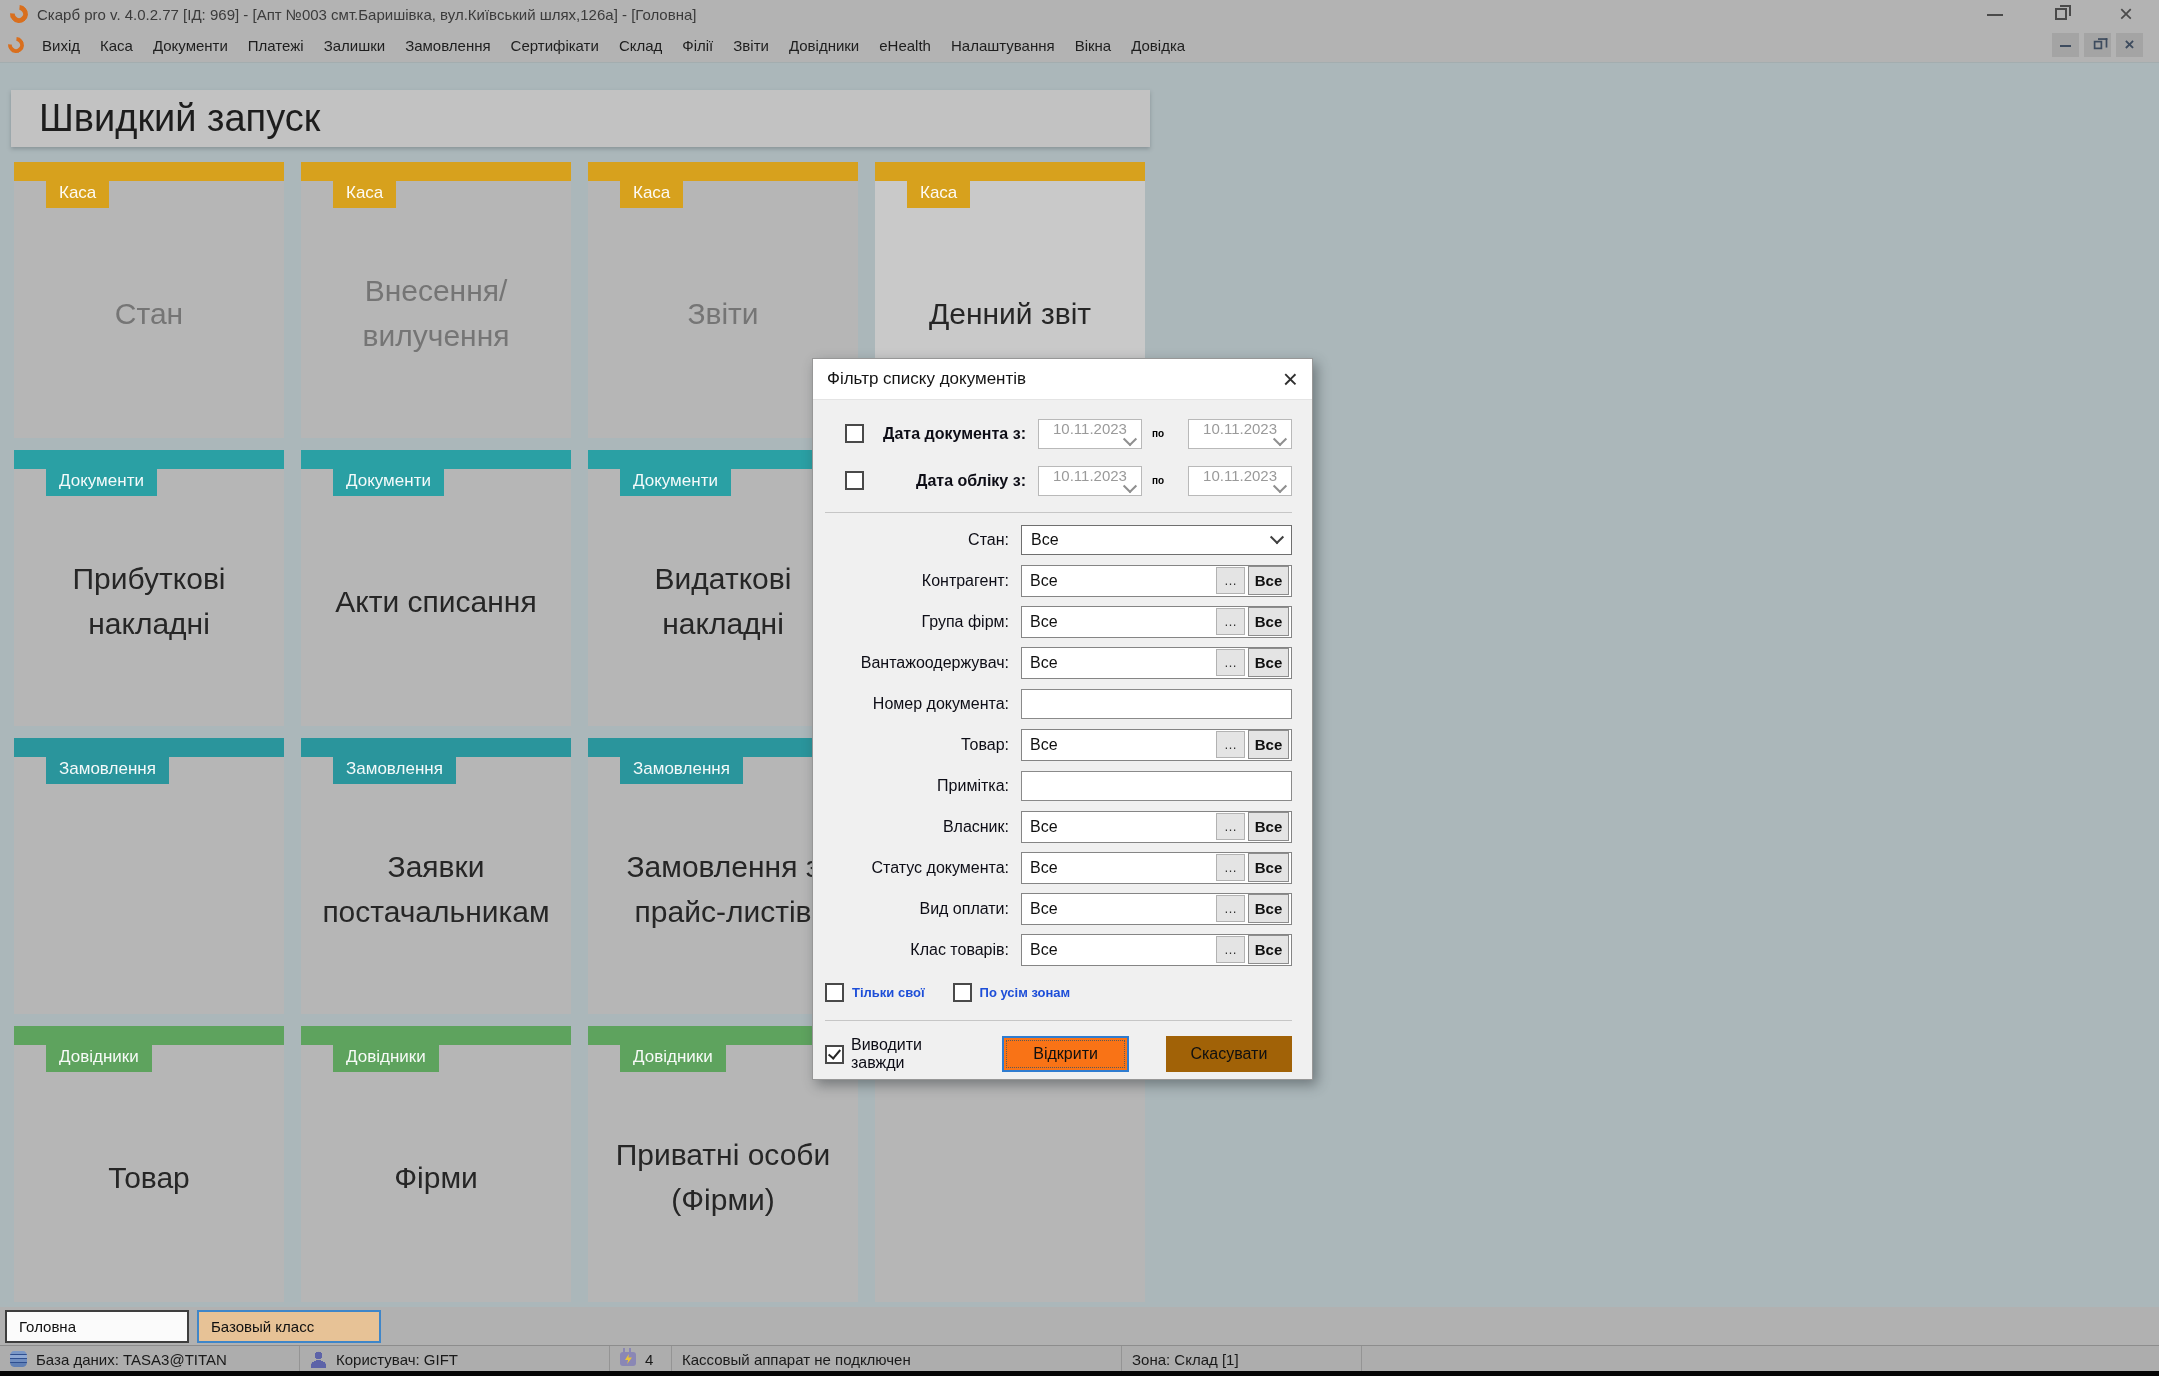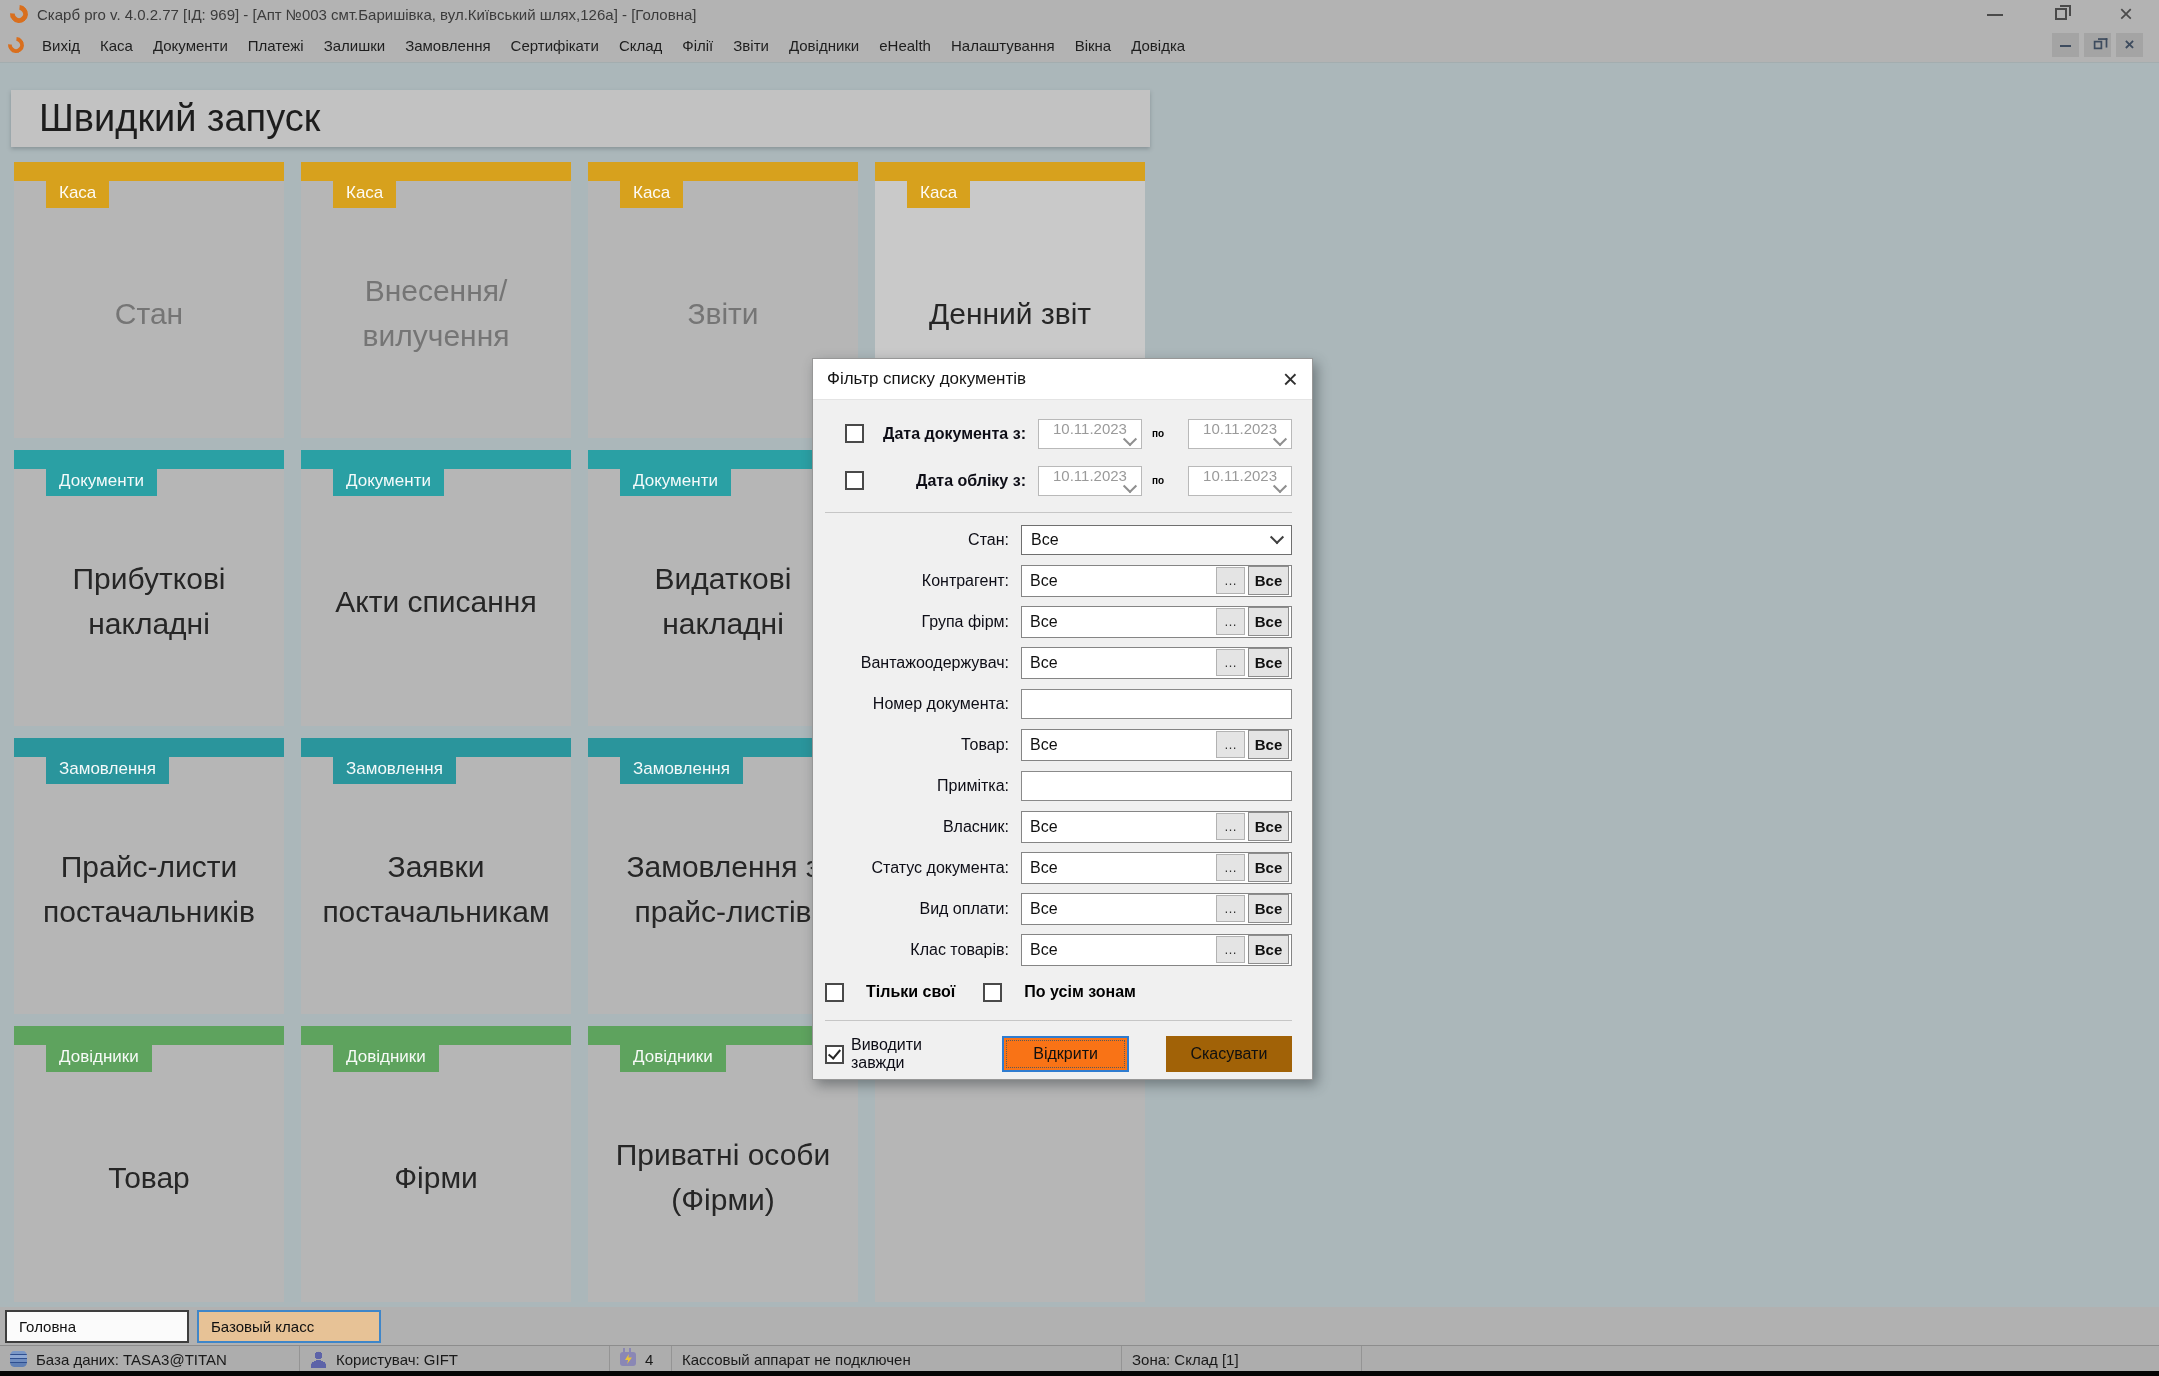--- a/index.html
+++ b/index.html
@@ -60,21 +60,21 @@
   .field-label{flex:0 0 184px;text-align:right;font-size:16px;color:#0d0d16;white-space:nowrap;}
   .ctrl{margin-left:12px;width:272px;box-sizing:border-box;}
   .select-box{height:30px;border:1px solid #6f6f6f;background:#fff;display:flex;align-items:center;padding:0 9px;font-size:16px;color:#101010;}
   .input-box{height:30px;border:1px solid #8a8a8a;background:#fff;}
   .lookup{height:32px;border:1px solid #858585;background:#fff;display:flex;align-items:center;padding:2px;}
   .lookup-text{flex:1;font-size:16px;color:#101010;padding-left:6px;}
   .dots-btn{width:27px;height:25px;background:#e4e4e4;border:1px solid #b2b2b2;font-size:13px;color:#333;display:flex;align-items:center;justify-content:center;margin-right:3px;flex:0 0 auto;}
   .all-btn{width:39px;height:27px;background:#e4e4e4;border:1px solid #8d8d8d;font-size:15px;font-weight:bold;color:#101010;display:flex;align-items:center;justify-content:center;flex:0 0 auto;}
 
   .flags-row{display:flex;align-items:center;height:40px;margin-top:2px;}
-  .flag-label{font-size:16px;font-weight:bold;color:#000000;margin-left:22px;}
+  .flag-label{font-size:13px;font-weight:bold;color:#1d4ed8;margin-left:8px;}
   .flags-row .cbox.second{margin-left:28px;}
 
   .dfooter{display:flex;align-items:center;height:54px;}
   .dfooter-label{font-size:16px;color:#0d0d16;margin-left:7px;}
   .btn{height:36px;background:#a16207;border:2px solid #a16207;display:flex;align-items:center;justify-content:center;font-size:16px;color:#101010;box-sizing:border-box;}
   .btn-open{width:136px;margin-left:32px;border:2px solid #2f7cd0;background:#f97316;outline:1px dotted #5a5a5a;outline-offset:-5px;}
   .btn-cancel{width:136px;margin-left:37px;}
 
   
   .tabsrow{position:absolute;left:0;right:0;top:1307px;height:39px;background:#b1b1b1;border-bottom:1px solid #8d8d8d;display:flex;align-items:center;padding-left:5px;gap:8px;box-sizing:border-box;}
@@ -176,21 +176,20 @@
     </div>
     <div class="tile">
       <div class="tile-strip" style="background-color: rgb(42, 160, 164);"></div>
       <div class="tile-tab" style="background-color: rgb(42, 160, 164);">Документи</div>
       <div class="tile-label"></div>
     </div>
 
     <div class="tile">
       <div class="tile-strip" style="background-color: rgb(42, 149, 156);"></div>
       <div class="tile-tab" style="background-color: rgb(42, 149, 156);">Замовлення</div>
-      <div class="tile-label">Прайс-листи постачальників</div>
     </div>
     <div class="tile">
       <div class="tile-strip" style="background-color: rgb(42, 149, 156);"></div>
       <div class="tile-tab" style="background-color: rgb(42, 149, 156);">Замовлення</div>
       <div class="tile-label">Заявки постачальникам</div>
     </div>
     <div class="tile">
       <div class="tile-strip" style="background-color: rgb(42, 149, 156);"></div>
       <div class="tile-tab" style="background-color: rgb(42, 149, 156);">Замовлення</div>
       <div class="tile-label">Замовлення з прайс-листів</div>

